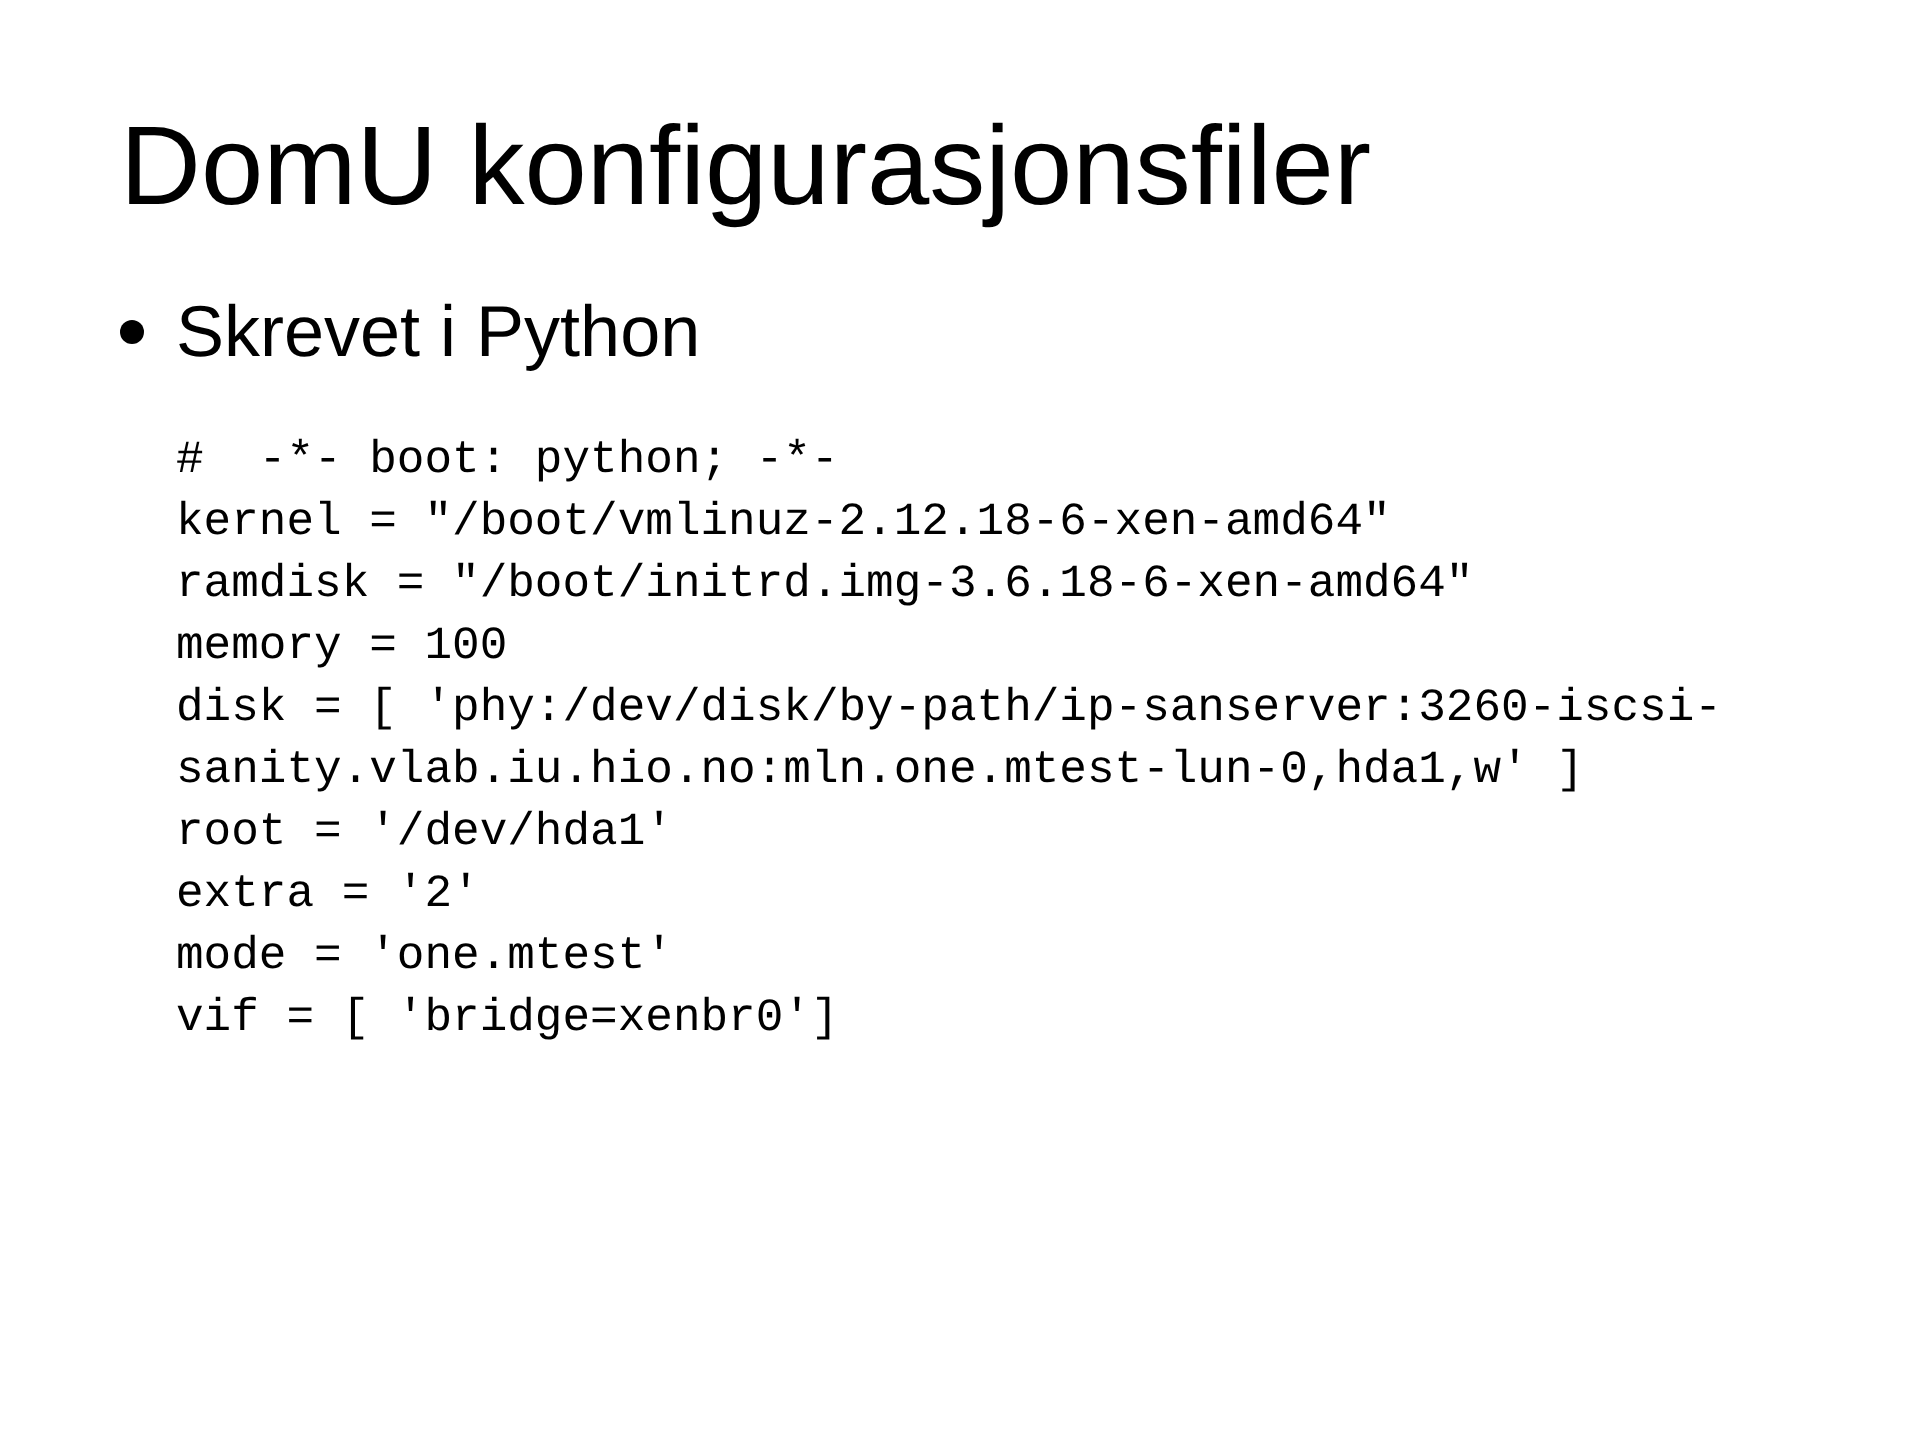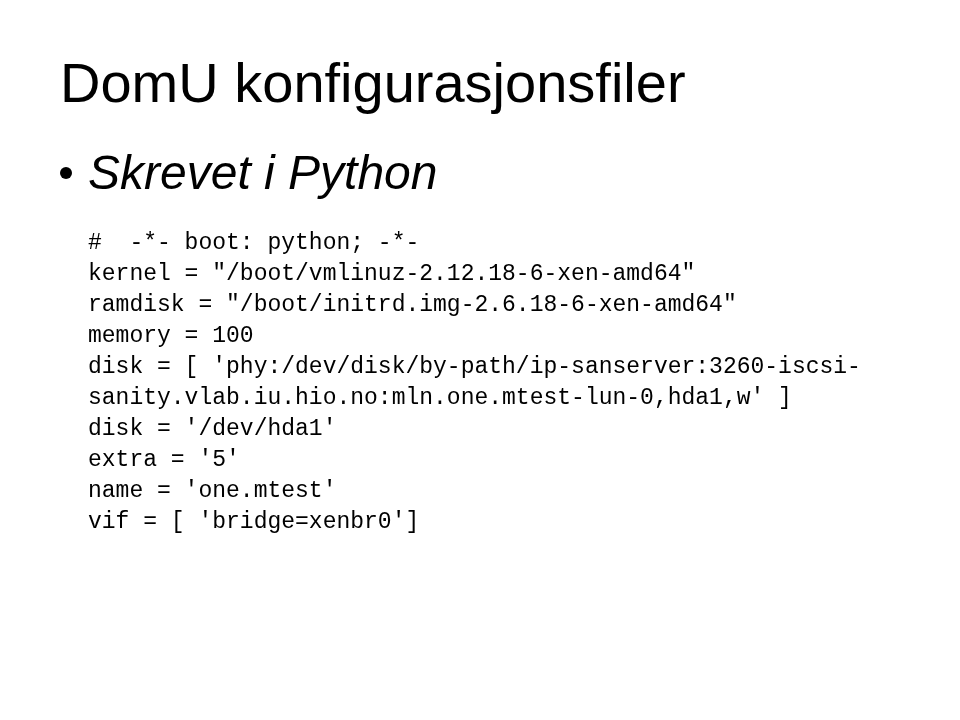--- a/index.html
+++ b/index.html
@@ -30,23 +30,22 @@
   }
   .bullet-dot {
     width: 12px;
     height: 12px;
     background: #000;
     border-radius: 50%;
     margin-right: 16px;
     flex-shrink: 0;
   }
   .bullet-text {
-    font-size: 48px;
+    font-size: 36px;
     font-weight: 300;
-    font-style: italic;
   }
   .code-block {
     font-family: "Courier New", Courier, monospace;
     font-size: 23px;
     line-height: 1.35;
     white-space: pre;
     margin-left: 28px;
     margin-top: 10px;
   }
 </style>
@@ -56,21 +55,21 @@
 <div class="slide">
   <h1 class="title">DomU konfigurasjonsfiler</h1>
 
   <div class="bullet-row">
     <span class="bullet-dot"></span>
     <span class="bullet-text">Skrevet i Python</span>
   </div>
 
   <div class="code-block"><span>#  -*- boot: python; -*-</span>
 <span>kernel = "/boot/vmlinuz-2.12.18-6-xen-amd64"</span>
-<span>ramdisk = "/boot/initrd.img-2.6.18-6-xen-amd64"</span>
+<span>ramdisk = "/boot/initrd.img-3.6.18-6-xen-amd64"</span>
 <span>memory = 100</span>
 <span>disk = [ 'phy:/dev/disk/by-path/ip-sanserver:3260-iscsi-</span>
 <span>sanity.vlab.iu.hio.no:mln.one.mtest-lun-0,hda1,w' ]</span>
-<span>disk = '/dev/hda1'</span>
-<span>extra = '5'</span>
-<span>name = 'one.mtest'</span>
+<span>root = '/dev/hda1'</span>
+<span>extra = '2'</span>
+<span>mode = 'one.mtest'</span>
 <span>vif = [ 'bridge=xenbr0']</span></div>
 </div>
 
 </body></html>

